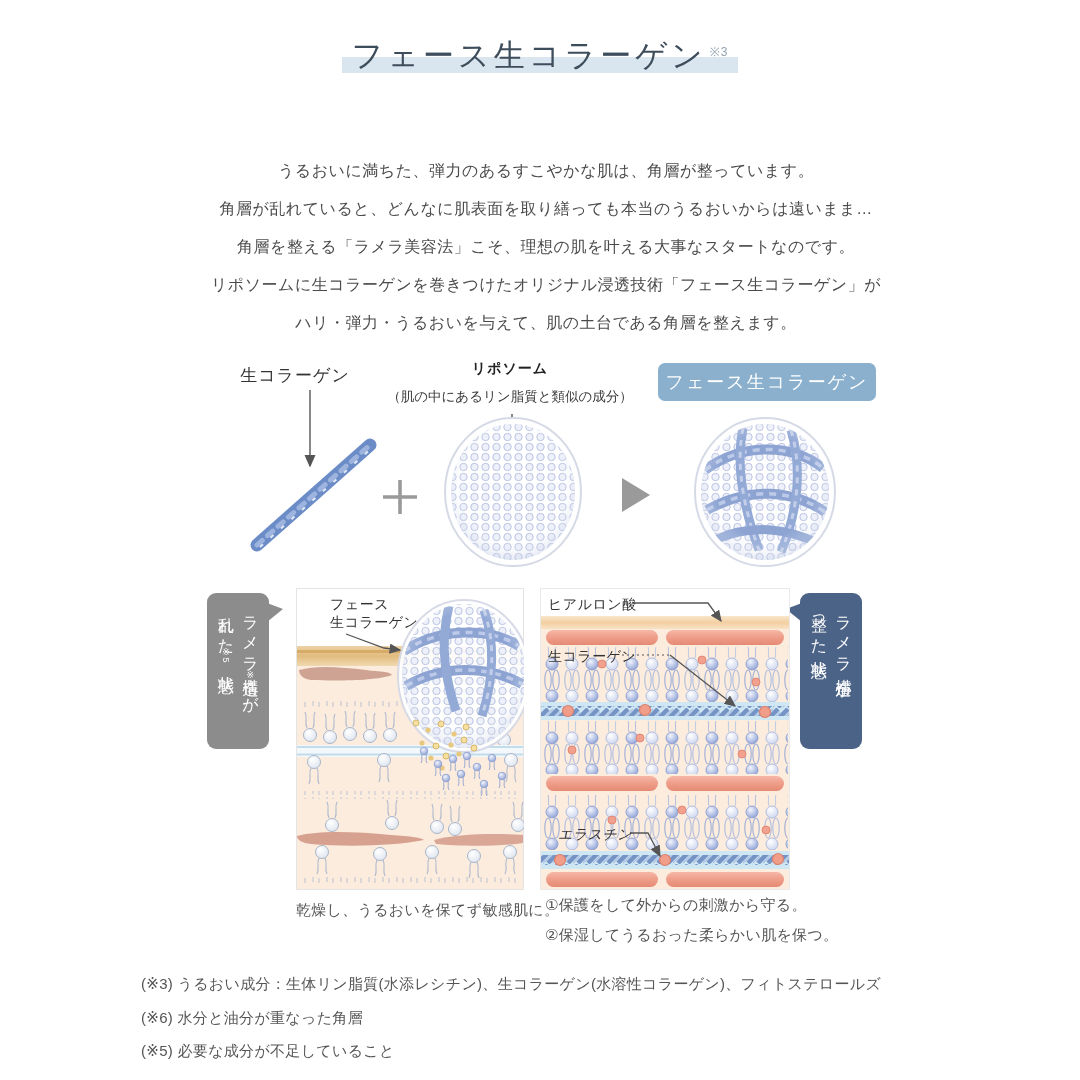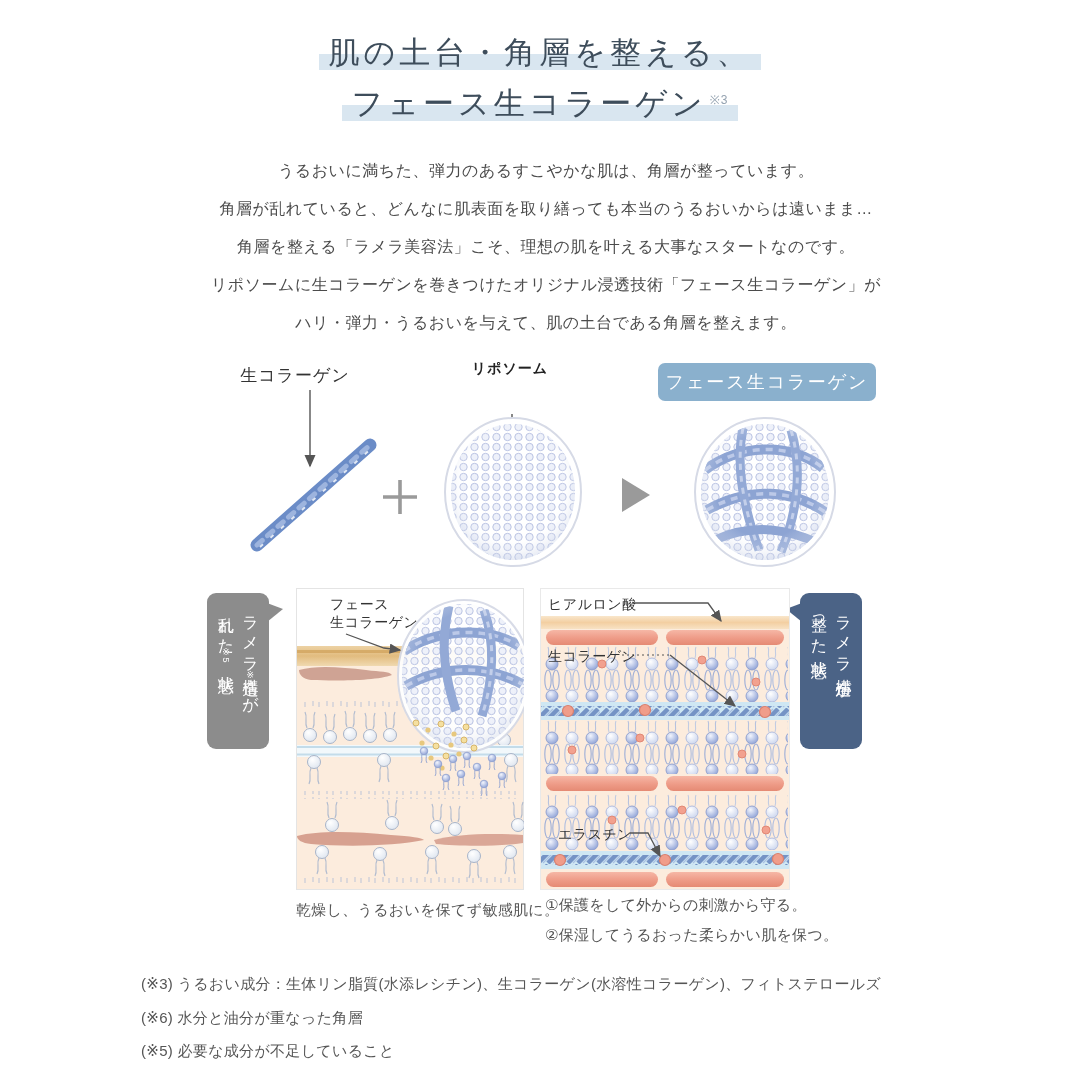--- a/index.html
+++ b/index.html
@@ -47,21 +47,21 @@
   .vref{font-size:9px;letter-spacing:0;}
 
   
   .panel{position:absolute;top:588px;}
   .panel-bad{left:296px;width:228px;height:302px;}
   .panel-good{left:540px;width:232px;height:302px;}
   .panel-label{position:absolute;font-size:14px;line-height:18px;color:#333;letter-spacing:.5px;}
   .lbl-face{left:34px;top:7px;}
   .lbl-hyal{left:8px;top:7px;}
   .lbl-coll{left:8px;top:59px;}
-  .lbl-elas{left:18px;top:237px;}
+  .lbl-elas{left:18px;top:237px;font-style:italic;}
 
   .caption{position:absolute;font-size:15px;color:#555;letter-spacing:.3px;}
   .cap-bad{left:296px;top:901px;}
   .cap-good-1{left:545px;top:896px;text-align:center;}
   .cap-good-2{left:545px;top:926px;}
 
   
   .fn{position:absolute;left:141px;font-size:15px;color:#555;letter-spacing:.3px;}
   .fn-3{top:975px;}
   .fn-4{top:1009px;}
@@ -146,37 +146,35 @@
           <ellipse cx="0" cy="0" rx="62" ry="72"></ellipse>
         </clipPath>
       <clipPath id="clipSphereR">
           <ellipse cx="0" cy="0" rx="64" ry="68"></ellipse>
         </clipPath>
     </defs>
   </svg>
 
   <div class="title">
     <div class="title-line">
-      <span class="hl">肌の土台・角層を整える、</span>
-    </div>
-    <div class="title-line">
       <span class="hl"><span>フェース生コラーゲン</span><span class="title-ref">※3</span></span>
     </div>
   </div>
 
   <div class="intro">
     <div>うるおいに満ちた、弾力のあるすこやかな肌は、角層が整っています。</div>
     <div>角層が乱れていると、どんなに肌表面を取り繕っても本当のうるおいからは遠いまま…</div>
     <div>角層を整える「ラメラ美容法」こそ、理想の肌を叶える大事なスタートなのです。</div>
     <div>リポソームに生コラーゲンを巻きつけたオリジナル浸透技術「フェース生コラーゲン」が</div>
     <div>ハリ・弾力・うるおいを与えて、肌の土台である角層を整えます。</div>
   </div>
 
   <div class="lbl-collagen">生コラーゲン</div>
   <div class="lbl-liposome">リポソーム</div>
+  <div class="lbl-liposome-note">（肌の中にあるリン脂質と類似の成分）</div>
   <div class="badge">フェース生コラーゲン</div>
 
   <svg class="diagram-svg" width="660" height="190" viewBox="0 0 660 190">
 
     <line x1="80" y1="2" x2="80" y2="78" stroke="#555" stroke-width="1.4" marker-end="url(#arr)"></line>
     <line x1="282" y1="26" x2="282" y2="76" stroke="#555" stroke-width="1.4" marker-end="url(#arr)"></line>
 
     <g>
       <line x1="27" y1="157" x2="140" y2="57" stroke="#6b8cc7" stroke-width="13" stroke-linecap="round"></line>
       <line x1="27" y1="157" x2="140" y2="57" stroke="#9db4de" stroke-width="5" stroke-dasharray="7 7" stroke-linecap="round"></line>

